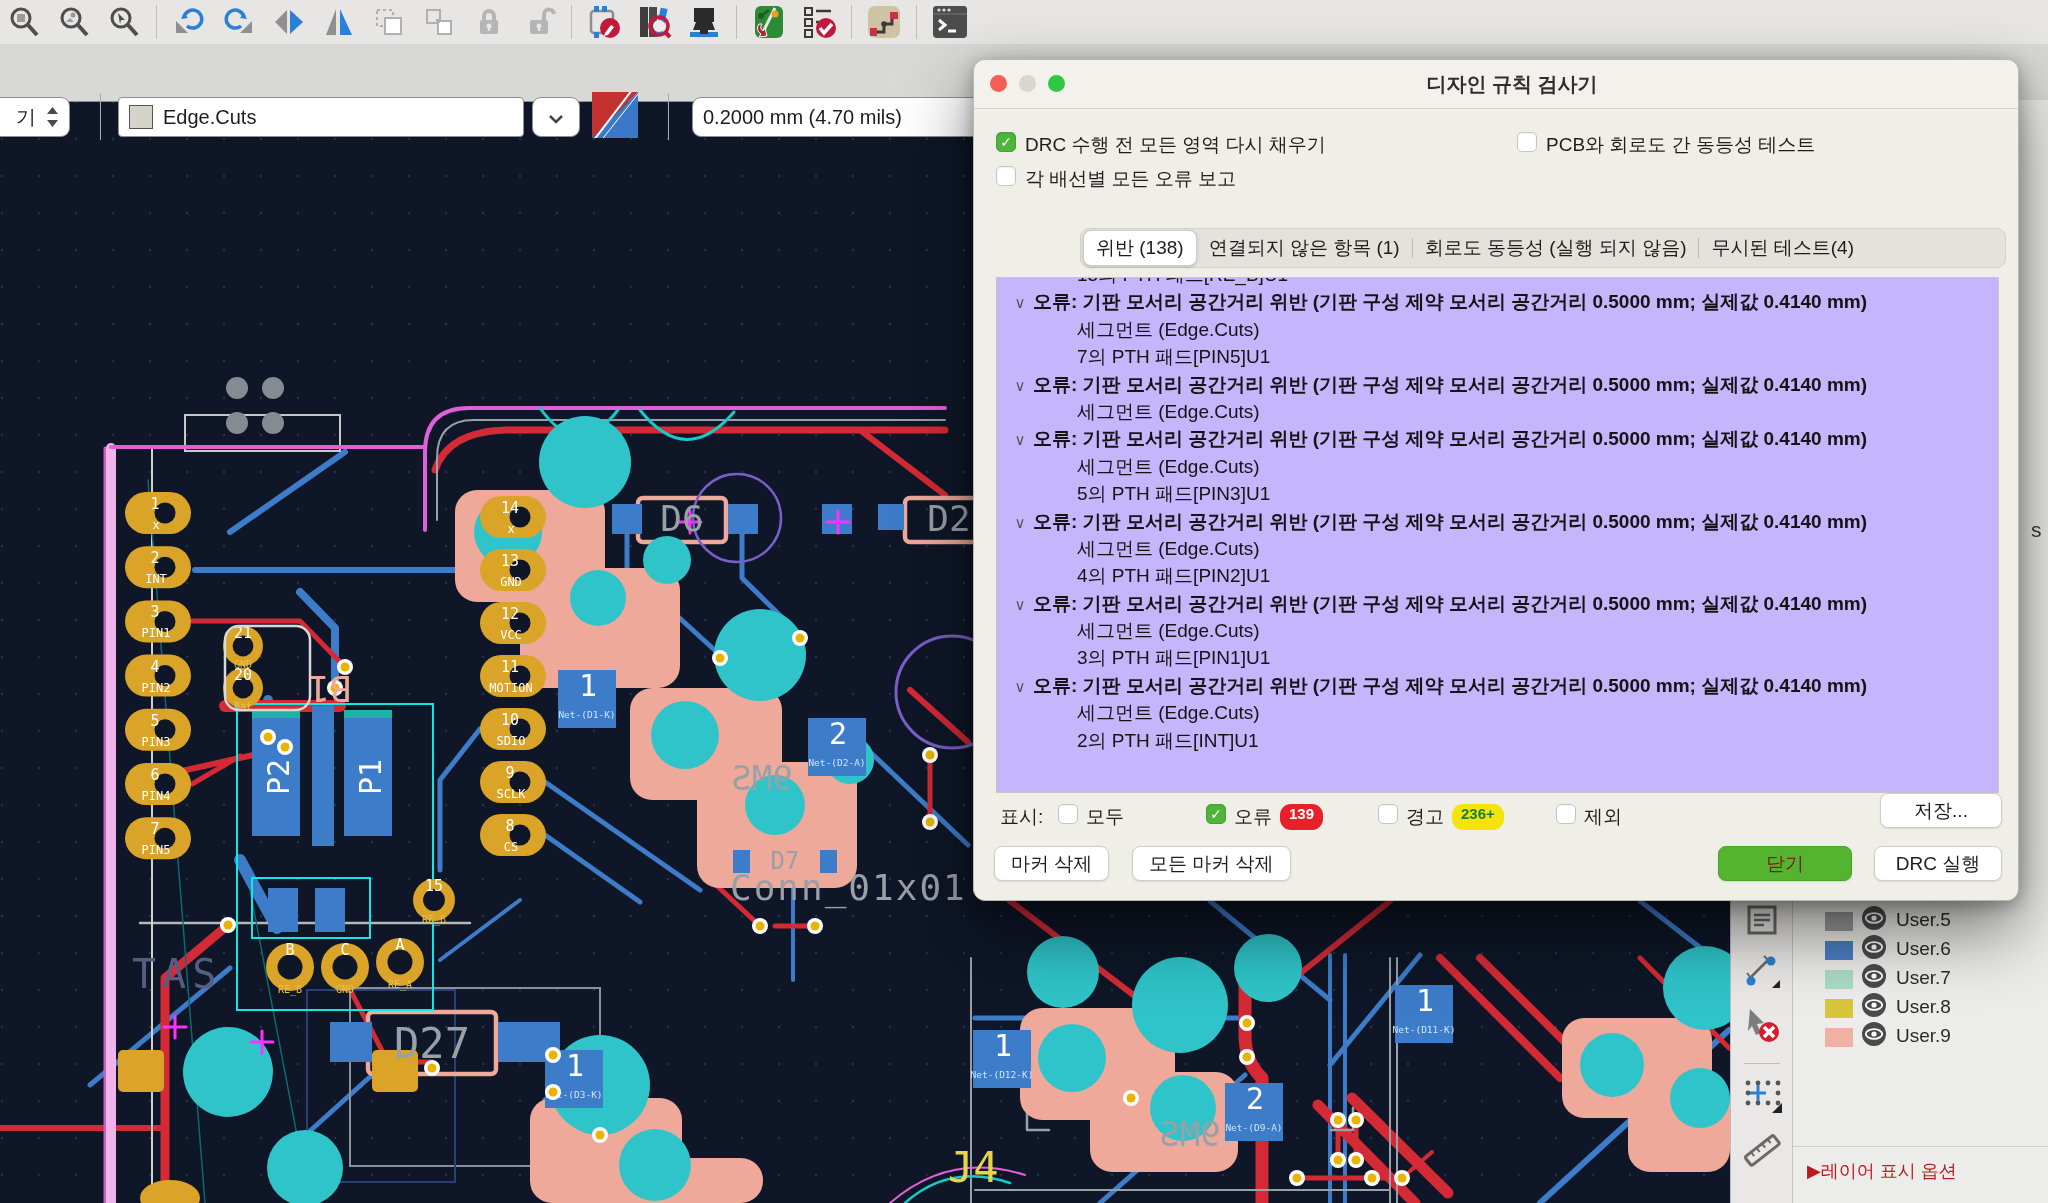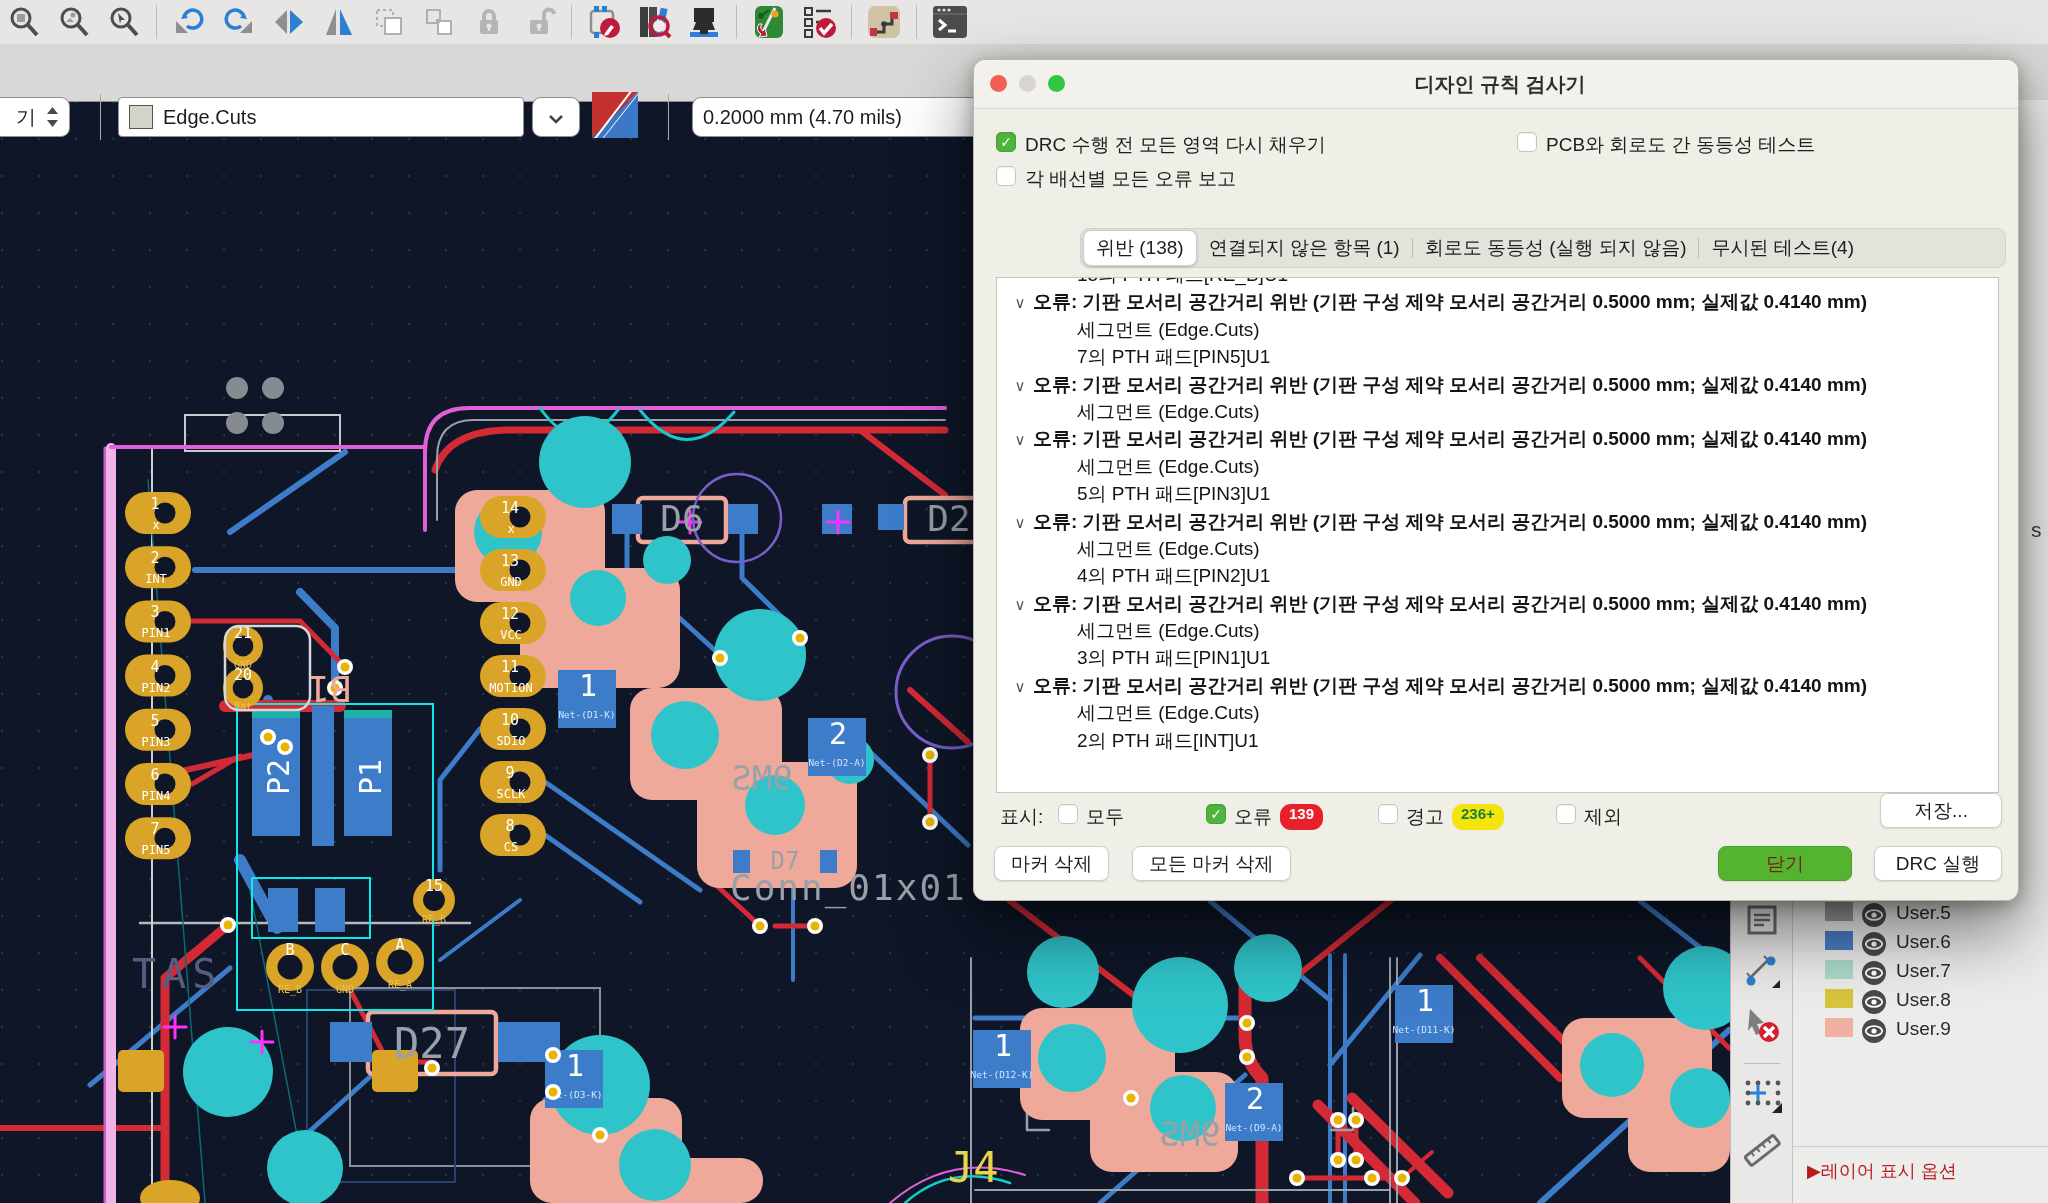--- a/index.html
+++ b/index.html
@@ -19,21 +19,21 @@
   .lay-swatch{width:24px;height:24px;background:#d4d4c8;border:1.5px solid #555;box-sizing:border-box;}
   
   #right-toolbar{position:absolute;left:1730px;top:100px;width:62px;height:1103px;background:#e9e8e7;
     border-left:1px solid #bbb;}
   .rticon{position:absolute;left:11px;width:40px;height:40px;display:flex;align-items:center;justify-content:center;}
   
   #appearance-panel{position:absolute;left:1792px;top:100px;width:256px;height:1103px;background:#ececeb;
     border-left:1px solid #c4c4c4;}
   #panel-sliver-text{position:absolute;left:238px;top:418px;font-size:21px;color:#3a3a3a;}
   #layer-rows{position:absolute;left:0;top:802px;width:256px;}
-  .lrow{height:29px;display:flex;align-items:flex-start;}
+  .lrow{height:29px;display:flex;align-items:flex-end;}
   .sw{width:28px;height:19px;margin-left:32px;flex:0 0 auto;}
   .eye{width:26px;height:26px;margin-left:8px;flex:0 0 auto;}
   .eye svg{display:block}
   .lname{margin-left:9px;font-size:19px;color:#2b2b2b;}
   #panel-footer{position:absolute;left:0;top:1046px;width:256px;border-top:1px solid #cfcfcf;padding:12px 0 0 14px;
     font-size:18px;color:#b91c1c;box-sizing:border-box;}
   
   #pcb{position:absolute;left:0;top:100px;}
   #pcb text{font-family:"DejaVu Sans Mono","Liberation Mono",monospace;}
   .pnum{fill:#fff;font-size:15px;text-anchor:middle;}
@@ -43,34 +43,34 @@
   .bignum{fill:#fff;font-size:30px;text-anchor:middle;}
   .netlbl{fill:#cfe4ff;font-size:9.5px;text-anchor:middle;}
   .refgray{fill:#9aa0a8;text-anchor:middle;}
   
   #drc-dialog{position:absolute;left:973px;top:59px;width:1046px;height:842px;background:#efeee7;
     border:1px solid #b8b7b0;border-radius:12px;box-shadow:0 30px 70px rgba(0,0,0,.5),0 4px 18px rgba(0,0,0,.3);
     z-index:50;box-sizing:border-box;}
   #dlg-titlebar{position:absolute;left:0;top:0;width:100%;height:48px;border-bottom:1px solid #d6d5ce;
     border-radius:12px 12px 0 0;background:#f2f1eb;}
   .light{position:absolute;top:15px;width:17px;height:17px;border-radius:50%;}
-  #dlg-title{position:absolute;left:4px;top:0;width:100%;height:48px;line-height:48px;text-align:center;
+  #dlg-title{position:absolute;left:16px;top:0;width:100%;height:48px;line-height:48px;text-align:center;
     font-size:20px;font-weight:600;color:#2e2e2e;}
   .opt{position:absolute;display:flex;align-items:flex-start;gap:9px;font-size:19px;color:#1e1e1e;}
   .cb{width:20px;height:20px;border-radius:5px;border:1px solid #c6c5bf;background:#fff;box-sizing:border-box;
     display:flex;align-items:center;justify-content:center;color:#fff;font-size:14px;font-weight:bold;
     box-shadow:inset 0 1px 2px rgba(0,0,0,.06);}
   .cb.on{background:#4eb43c;border-color:#44a433;}
   .cb.on::after{content:"✓";}
   #tabbar{position:absolute;left:106px;top:168px;width:926px;height:40px;background:#e3e2db;
     border:1px solid #d3d2cb;border-radius:9px;display:flex;align-items:center;box-sizing:border-box;padding:0 2px;}
   .tab{padding:0 12px;height:34px;line-height:34px;font-size:19px;color:#1d1d1d;white-space:nowrap;}
   .tab.sel{background:#fff;border:1px solid #cfcec8;border-radius:8px;box-shadow:0 1px 3px rgba(0,0,0,.18);}
   .tabdiv{width:1px;height:20px;background:#bdbcb5;}
-  #vlist{position:absolute;left:22px;top:217px;width:1003px;height:516px;background:#ffffff;
+  #vlist{position:absolute;left:22px;top:217px;width:1003px;height:516px;background:#c4b5fd;
     border:1px solid #c6c5bf;overflow:hidden;box-sizing:border-box;}
   #violation-list{margin-top:-17px;}
   .vrow{height:27.4px;line-height:27.4px;font-size:19px;white-space:nowrap;color:#141414;padding-left:80px;overflow:hidden;}
   .vrow.header{padding-left:10px;font-weight:bold;}
   .chev{display:inline-block;width:26px;font-weight:normal;font-size:15px;color:#555;text-align:center;}
   .fitem{position:absolute;top:744px;display:flex;gap:8px;font-size:19px;color:#1e1e1e;}
   .badge{border-radius:11px;padding:1px 9px;font-size:15px;font-weight:bold;}
   .badge.red{background:#e8202c;color:#fff;}
   .badge.yel{background:#f4e40a;color:#15803d;}
   .btn{position:absolute;height:35px;background:#fff;border:1px solid #cfcec6;border-radius:8px;

